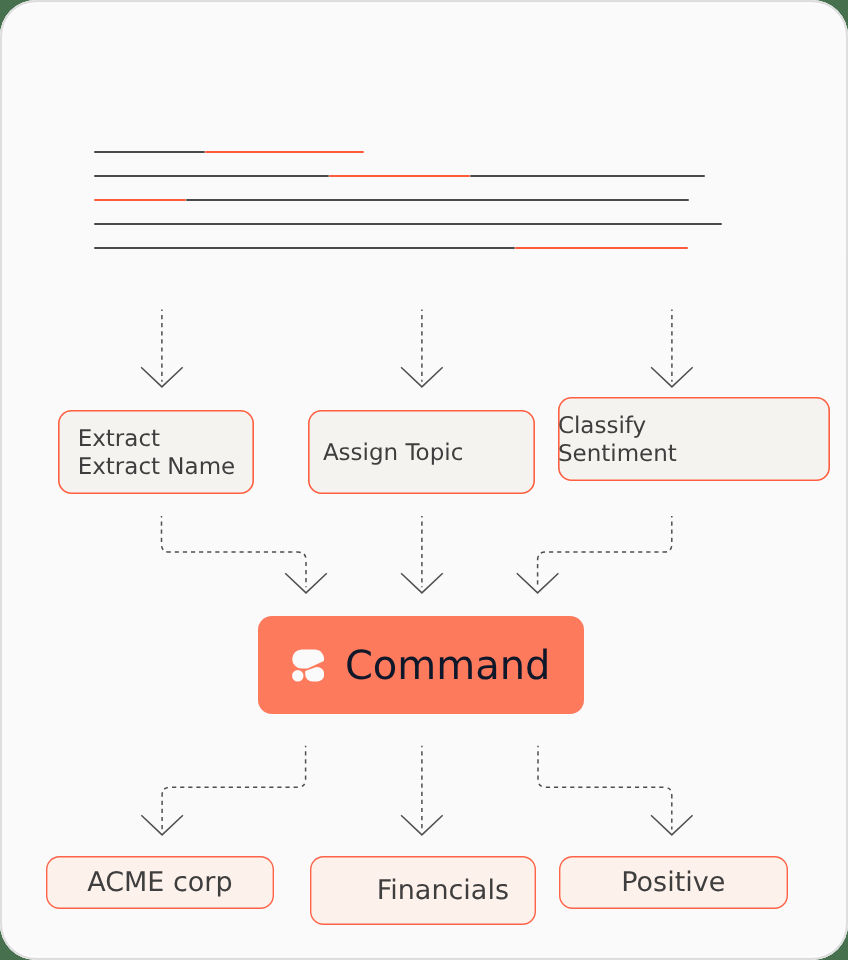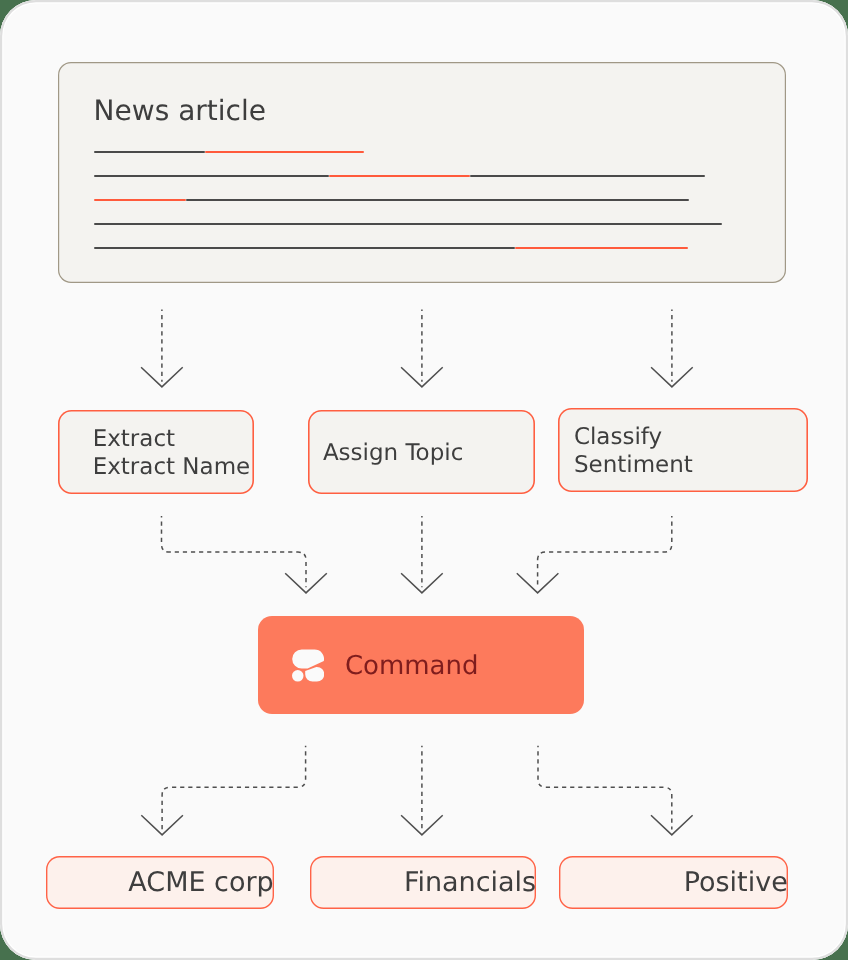--- a/index.html
+++ b/index.html
@@ -21,48 +21,45 @@
   
   .connectors{position:absolute;left:0;top:0;width:848px;height:960px;}
 
   
   .step>div{opacity:0.999;will-change:opacity;}
   .out>span{opacity:0.999;will-change:opacity;}
   .step{position:absolute;box-sizing:border-box;border-radius:13.5px;
         box-shadow:inset 0 0 0 1.6px #FF5F41;
         background:#F4F3F0;display:flex;align-items:center;padding-top:1.6px;
         font-size:23px;line-height:28px;color:#3E3E3E;}
-  .step1{left:57.7px;top:409.7px;width:196px;height:84.2px;padding-left:35px;}
+  .step1{left:57.7px;top:409.7px;width:196px;height:84.2px;padding-left:20px;}
   .step2{left:307.9px;top:409.7px;width:227.4px;height:84.2px;padding-left:15px;}
-  .step3{left:557.9px;top:408px;width:250px;height:84.2px;padding-left:16px;}
+  .step3{left:557.9px;top:397px;width:272px;height:84.2px;}
 
   
   .command{position:absolute;left:258.1px;top:616px;width:325.6px;height:97.9px;
            border-radius:14px;background:#FD7A5C;}
   .command-logo{position:absolute;left:33.7px;top:33.3px;width:32.4px;height:32.9px;}
   .command-label{position:absolute;left:86.8px;top:28.4px;width:240px;height:44px;
-                 font-size:26px;line-height:44px;color:#7f1d1d;white-space:nowrap;opacity:0.999;will-change:opacity;}
+                 font-size:40px;line-height:44px;color:#0f172a;white-space:nowrap;opacity:0.999;will-change:opacity;}
 
   
   .out{position:absolute;box-sizing:border-box;border-radius:13.5px;
        box-shadow:inset 0 0 0 1.4px #FF6347;
-       background:#FDF1EC;display:flex;align-items:center;justify-content:flex-end;padding-top:1.6px;
+       background:#FDF1EC;display:flex;align-items:center;justify-content:center;padding-top:1.6px;
        font-size:27px;line-height:32px;color:#3E3E3E;}
   .out1{left:46px;top:856px;width:227.7px;height:53px;}
-  .out2{left:309.5px;top:856px;width:226.7px;height:53px;padding-left:40px;}
+  .out2{left:309.5px;top:856px;width:226.7px;height:69px;padding-left:40px;}
   .out3{left:558.8px;top:856px;width:229px;height:53px;}
 </style>
 </head>
 <body>
 
 <div class="card">
 
-  <div class="article">
-    <div class="article-title">News article</div>
-  </div>
 
   <div id="article-lines">
       <div class="seg" style="left: 94px; top: 151.3px; width: 111px; background: rgb(74, 74, 74);"></div>
       <div class="seg" style="left: 205px; top: 151.3px; width: 159px; background: rgb(255, 90, 60);"></div>
       <div class="seg" style="left: 94px; top: 175.2px; width: 235px; background: rgb(74, 74, 74);"></div>
       <div class="seg" style="left: 329px; top: 175.2px; width: 141px; background: rgb(255, 90, 60);"></div>
       <div class="seg" style="left: 470px; top: 175.2px; width: 235px; background: rgb(74, 74, 74);"></div>
       <div class="seg" style="left: 94px; top: 199.1px; width: 92px; background: rgb(255, 90, 60);"></div>
       <div class="seg" style="left: 186px; top: 199.1px; width: 503px; background: rgb(74, 74, 74);"></div>
       <div class="seg" style="left: 94px; top: 223px; width: 628px; background: rgb(74, 74, 74);"></div>

